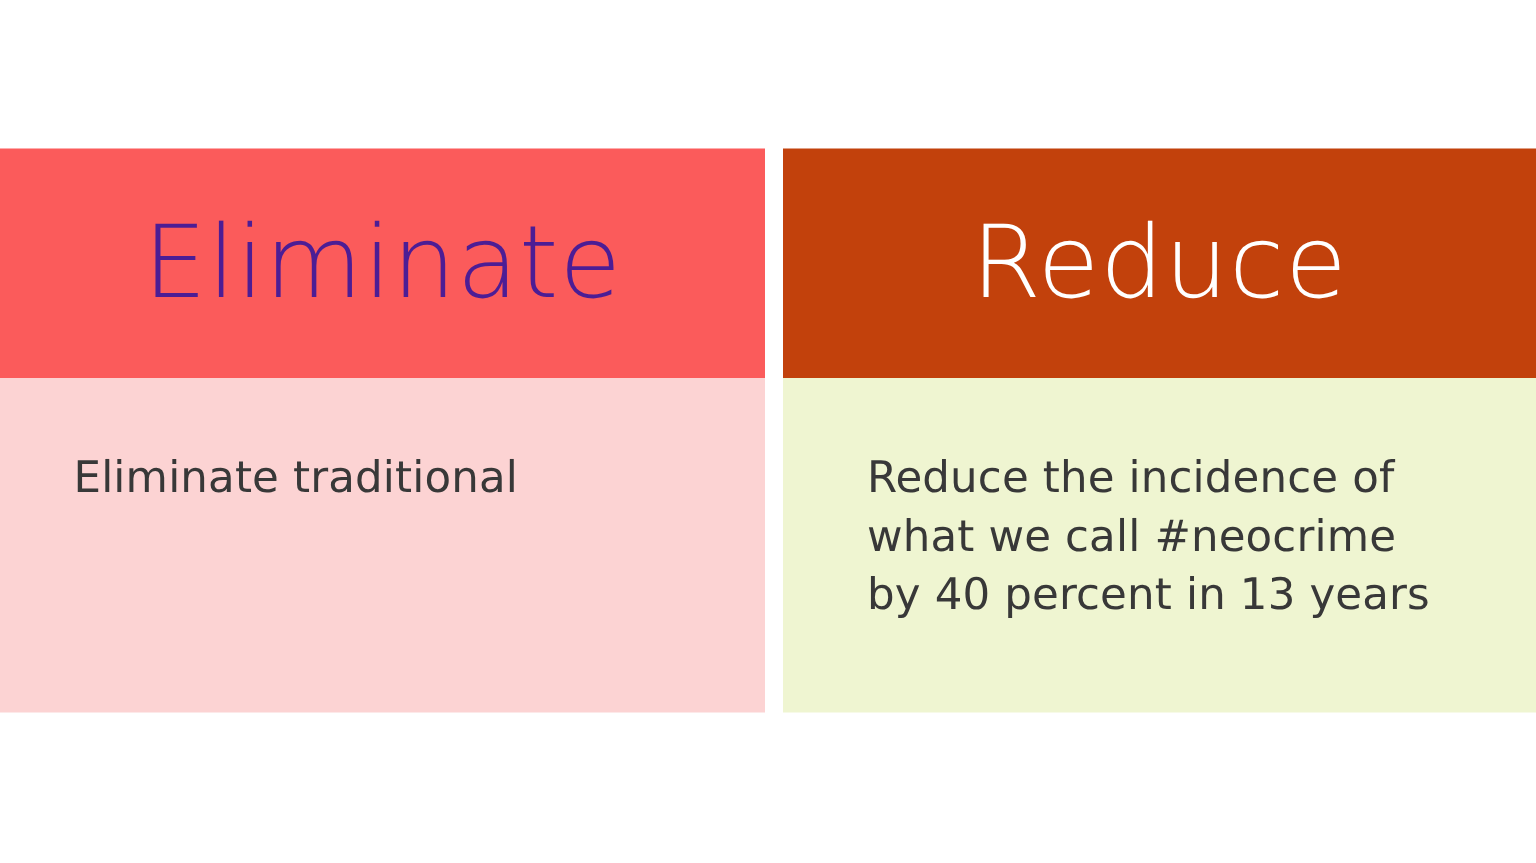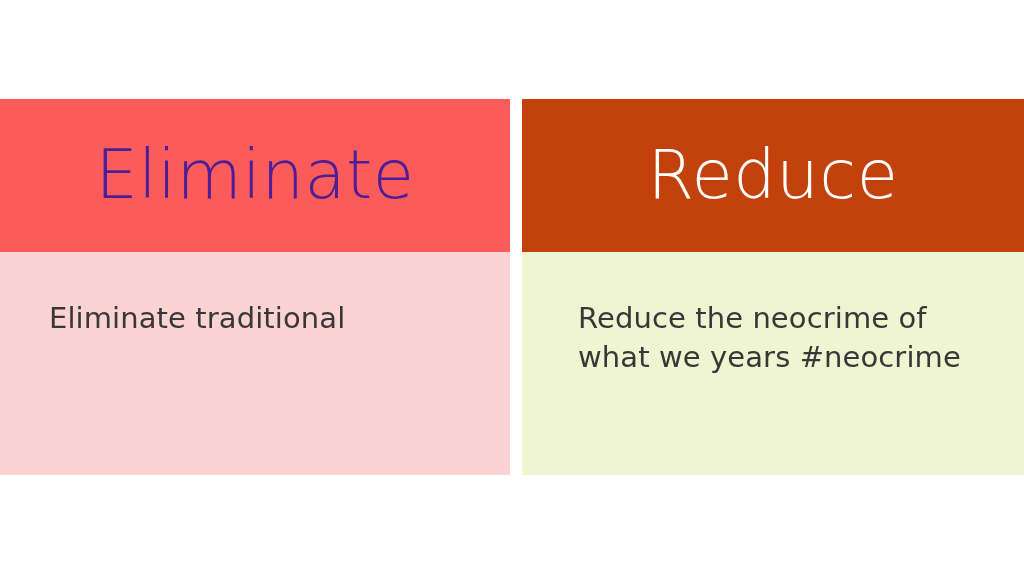--- a/index.html
+++ b/index.html
@@ -108,19 +108,20 @@
       </div>
     </div>
 
     <div class="panel-gap"></div>
 
     <div class="panel panel-right">
       <div class="panel-header hdr-green" style="background: #c2410c;">
         <h1 class="panel-title" style="color: rgb(255, 255, 255);">Reduce</h1>
       </div>
       <div class="panel-body bdy-lime" style="background: rgb(239, 245, 209);">
-        <p class="panel-text" style="color: rgb(56, 56, 56);">Reduce the neocrime of</p>
-        <p class="panel-text" style="color: rgb(56, 56, 56);">what we years #neocrime</p>
+        <p class="panel-text" style="color: rgb(56, 56, 56);">Reduce the incidence of</p>
+        <p class="panel-text" style="color: rgb(56, 56, 56);">what we call #neocrime</p>
+        <p class="panel-text" style="color: rgb(56, 56, 56);">by 40 percent in 13 years</p>
       </div>
     </div>
 
   </div>
 </div>
 
 </body></html>

